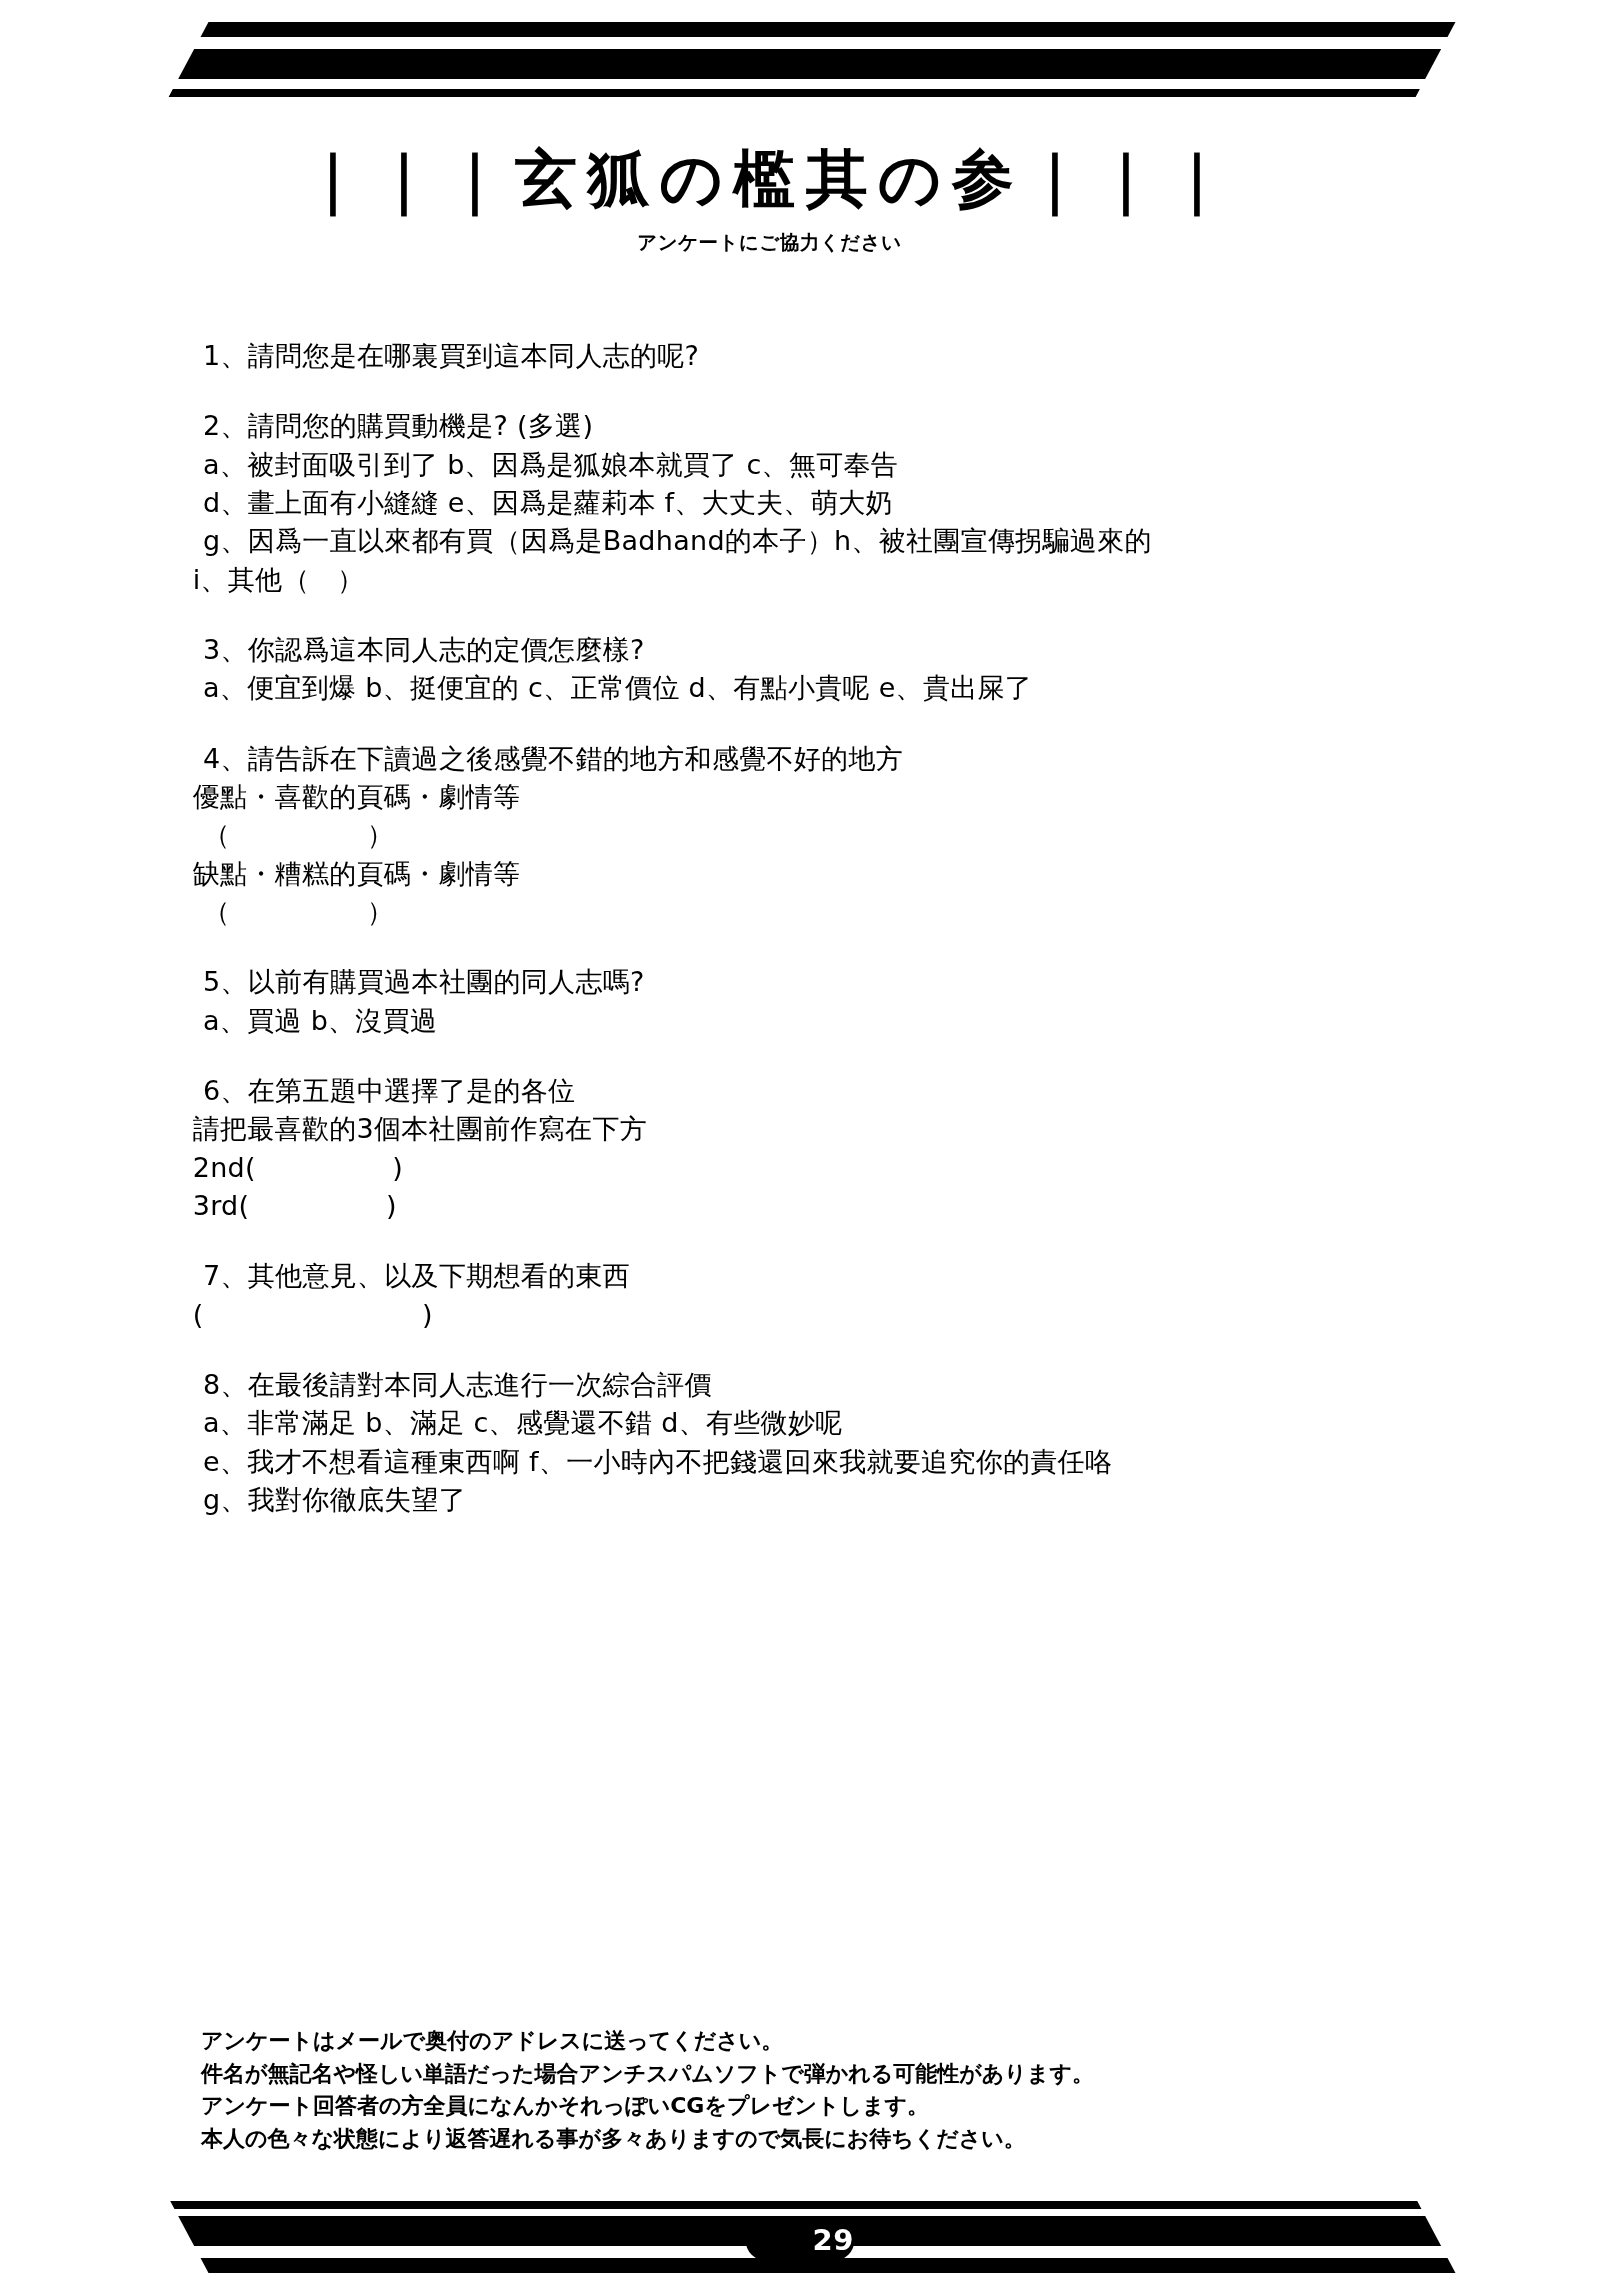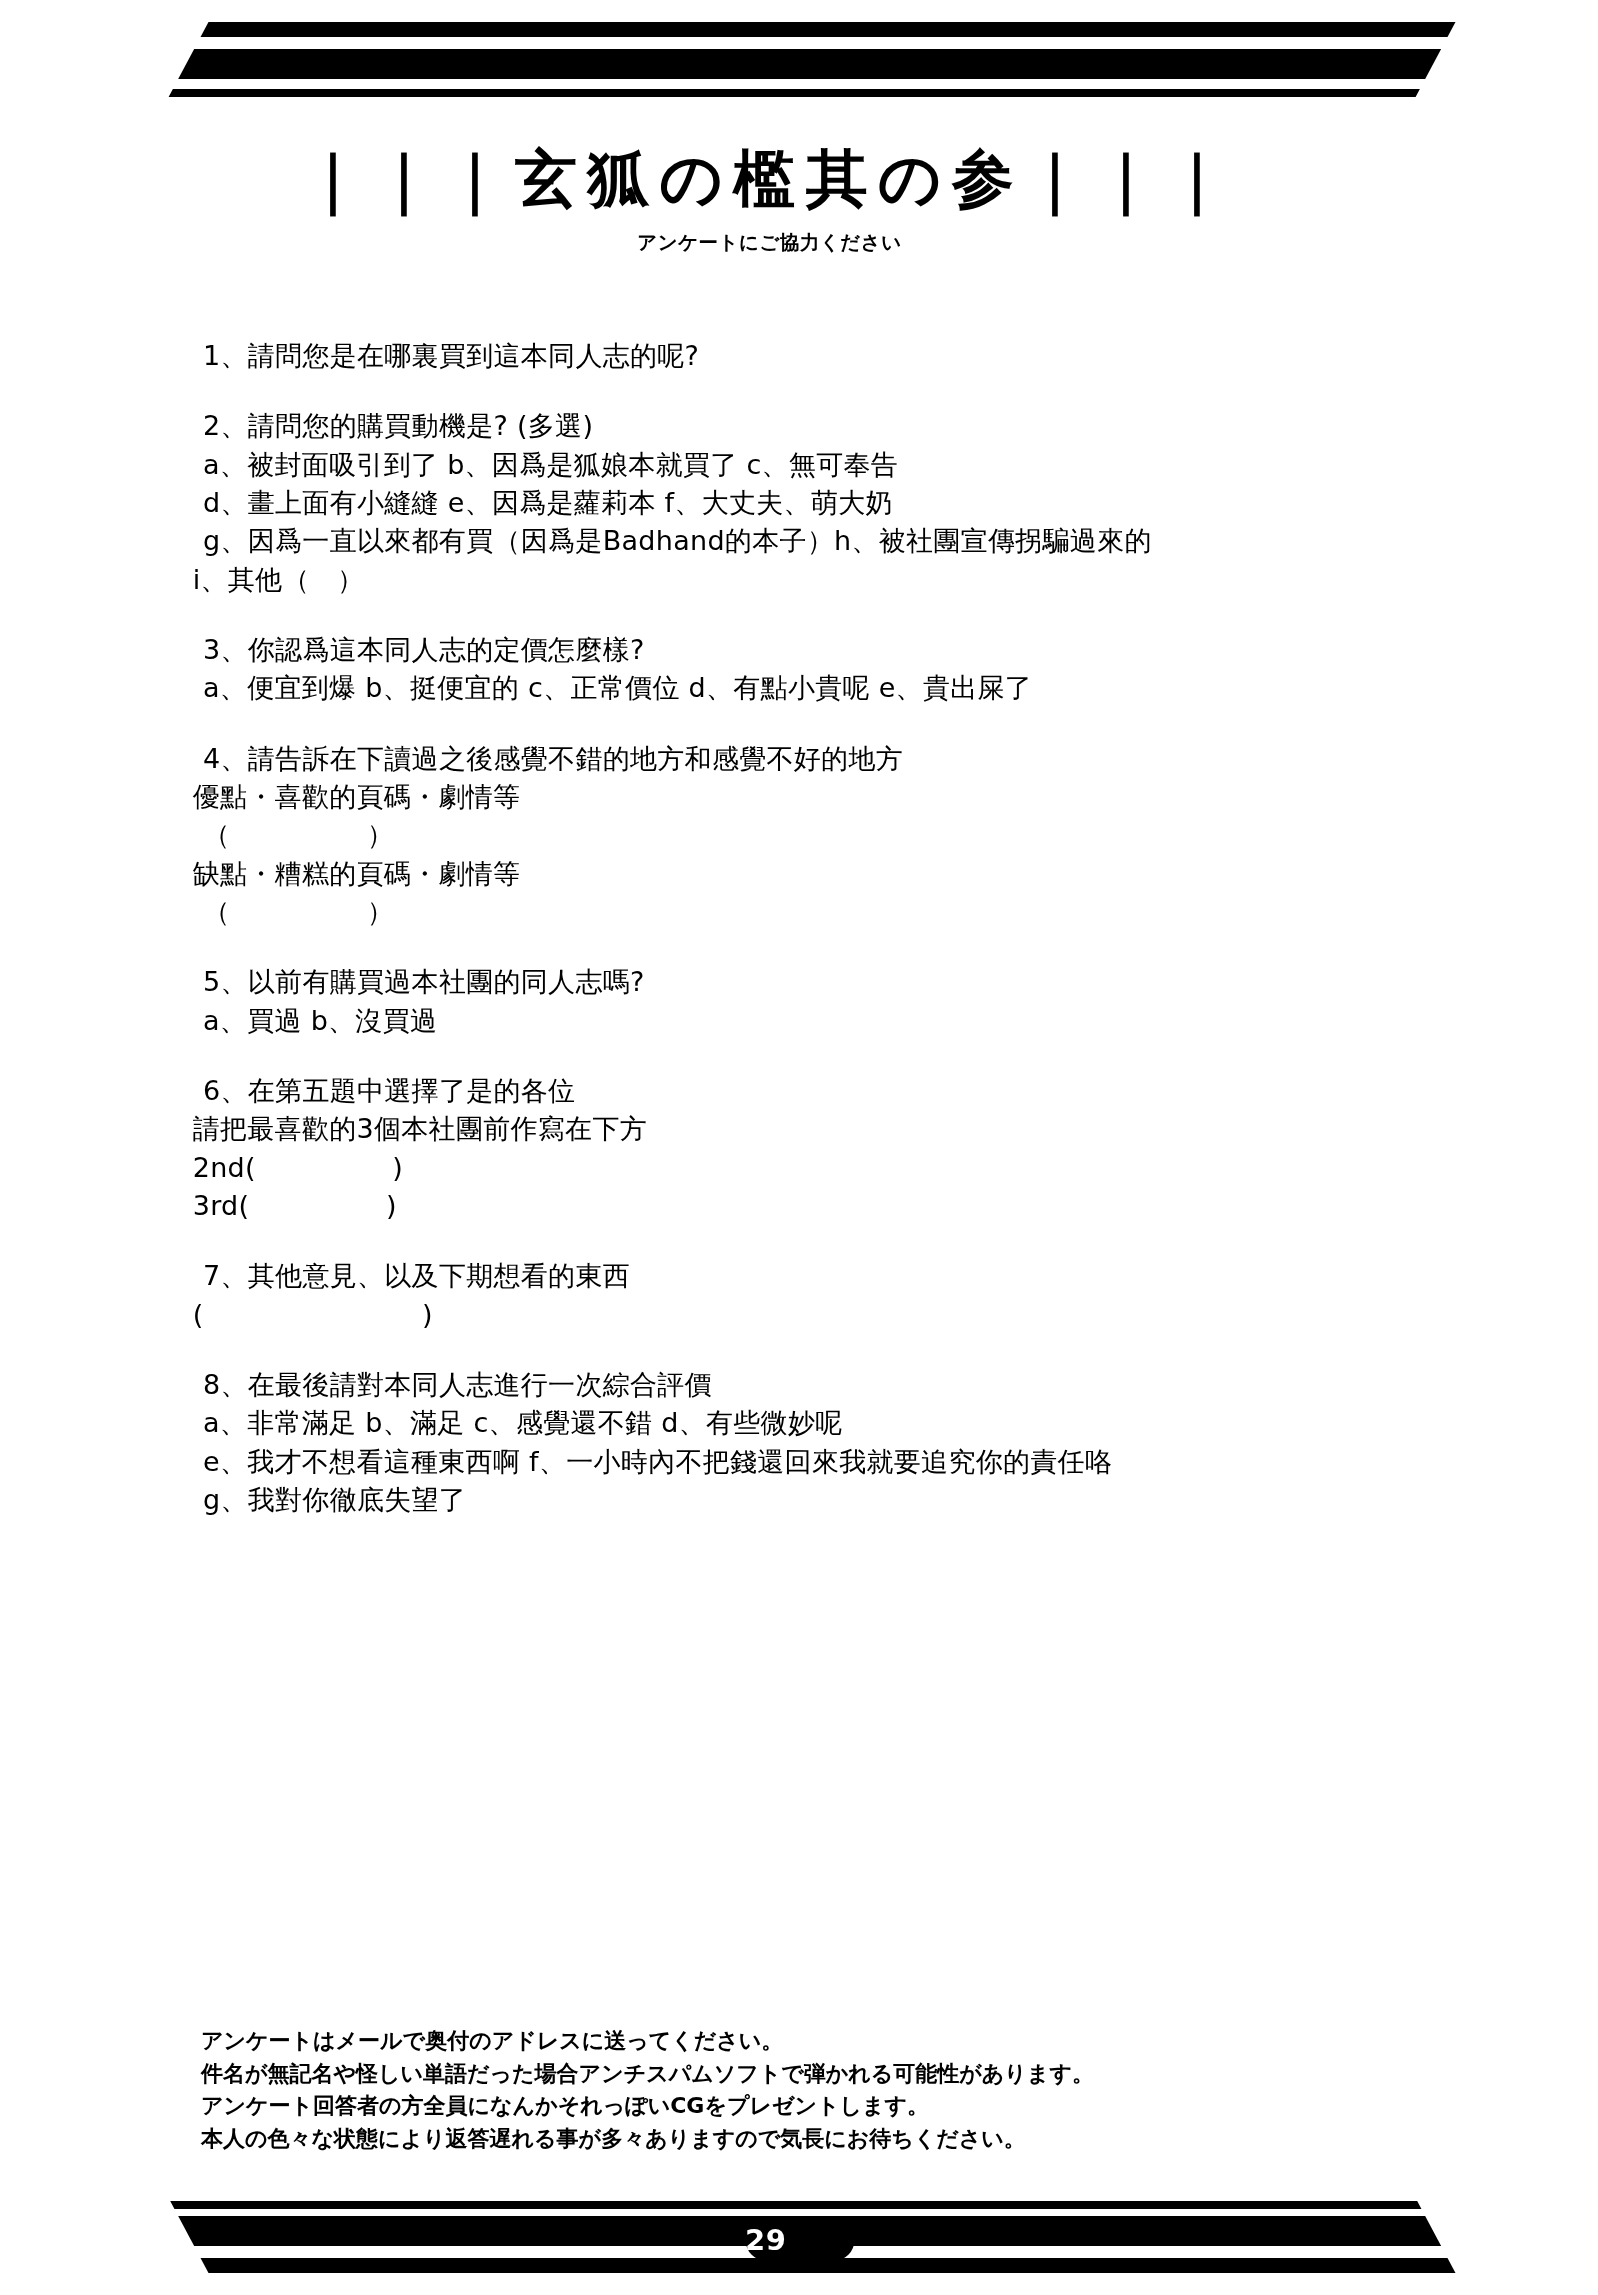--- a/index.html
+++ b/index.html
@@ -62,21 +62,21 @@
     transform: translateX(-50%);
     bottom: 34px;
     width: 109px;
     height: 42px;
     background: #000000;
     border-radius: 22px;
     color: #ffffff;
     font-size: 29px;
     font-weight: bold;
     line-height: 42px;
-    text-align: left;
+    text-align: right;
     letter-spacing: 0.6px;
   }
 
   
   .title-block {
     position: absolute;
     left: 0;
     top: 143px;
     width: 1539px;
     text-align: center;

